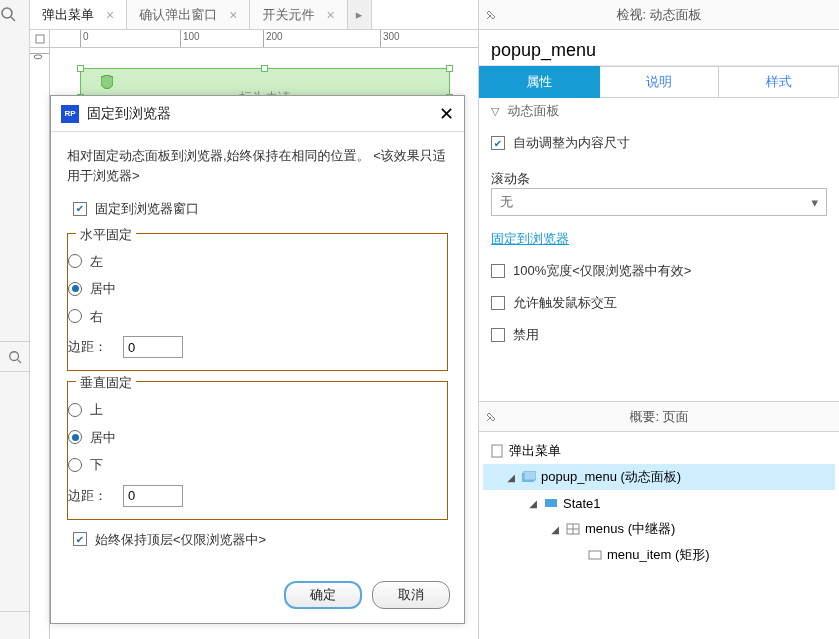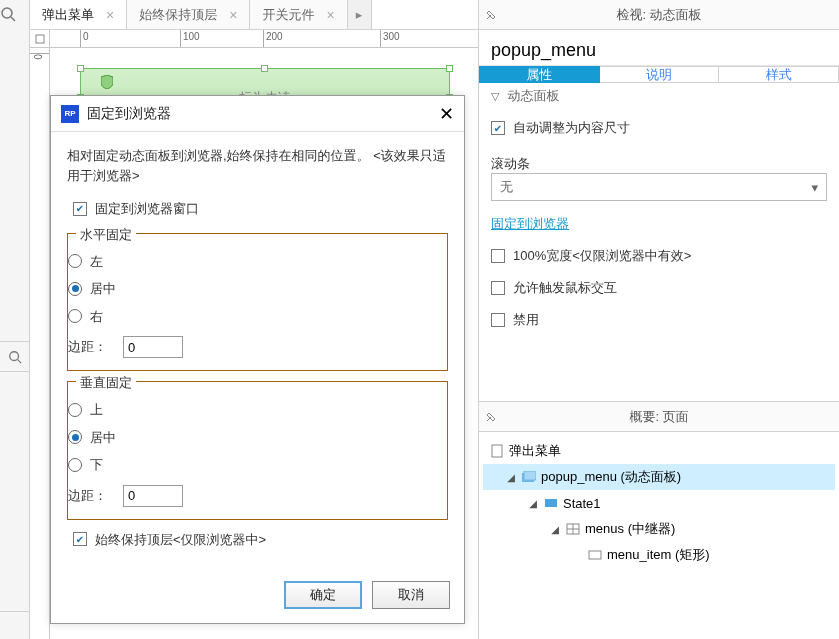--- a/index.html
+++ b/index.html
@@ -35,21 +35,21 @@
 .stub { height:30px; border-top:1px solid #d1d1d1; border-right:1px solid #d1d1d1; background:#f5f5f5; display:flex; align-items:center; justify-content:center;}
 .stub2 { height:240px; border-top:1px solid #d1d1d1; border-right:1px solid #d1d1d1; background:#f5f5f5;}
 
 
 .inspect-col { flex:1; display:flex; flex-direction:column; border-left:1px solid #d1d1d1; background:#fff; min-width:0;}
 .panel-header { height:30px; border-bottom:1px solid #d1d1d1; display:flex; align-items:center; justify-content:center; color:#555; background:#fafafa; position:relative;}
 .panel-header .pin { position:absolute; left:6px; color:#888;}
 .name-row { padding: 10px 12px 4px; font-size:18px; color:#222; border-bottom:1px solid #e5e5e5;}
 .name-row input { border:none; font-size:18px; width:100%; outline:none;}
 
-.prop-tabs { display:flex; height:17px; }
+.prop-tabs { display:flex; height:32px; }
 .prop-tab { flex:1; display:flex; align-items:center; justify-content:center; border:1px solid #d1d1d1; border-left:none; background:#fff; color:#3b82f6; cursor:pointer;}
 .prop-tab:first-child{border-left:1px solid #d1d1d1;}
 .prop-tab.active { background:#169bd5; color:#fff; border-color:#169bd5;}
 
 .prop-body { flex:1; overflow:hidden; padding: 0; position:relative;}
 .prop-inner { padding: 6px 12px; display:flex; flex-direction:column; gap:14px; overflow-y:auto; height: 260px;}
 .row { display:flex; align-items:center; gap:8px; color:#333;}
 .row.collapse-hdr { color:#666; margin-top:-2px;}
 .chev { font-size:11px; color:#666;}
 .cb { width:14px; height:14px; border:1px solid #777; display:inline-flex; align-items:center; justify-content:center; background:#fff;}
@@ -78,21 +78,21 @@
 .modal-body .hint { margin-bottom:14px;}
 .group { margin:8px 0 14px 6px;}
 .fieldset { border:1px solid #a16207; padding:10px 0 12px; margin:4px 0 10px; position:relative;}
 .fieldset .legend { position:absolute; top:-9px; left:8px; background:#fff; padding:0 4px; color:#333;}
 .radio-row { display:flex; align-items:center; gap:8px; margin:8px 0;}
 .radio { width:14px; height:14px; border:1px solid #666; border-radius:50%; display:inline-flex; align-items:center; justify-content:center;}
 .radio.checked::after{content:""; width:7px; height:7px; border-radius:50%; background:#1a6fb5;}
 .margin-row{display:flex; align-items:center; gap:16px; margin-top:10px;}
 .margin-row input{ width:60px; height:22px; border:1px solid #999; padding:0 4px;}
 .modal-footer { display:flex; justify-content:flex-end; gap:10px; padding:10px 14px 14px;}
-.btn { min-width:78px; height:28px; border:1px solid #888; border-radius:0; background:linear-gradient(#fdfdfd,#ebebeb); cursor:pointer; color:#222;}
+.btn { min-width:78px; height:28px; border:1px solid #888; border-radius:12px; background:linear-gradient(#fdfdfd,#ebebeb); cursor:pointer; color:#222;}
 .btn.primary { border:2px solid #5aa7dd;}
 
 svg { display:block;}
 </style>
 </head>
 <body>
 
 <div class="root">
 
   <div class="search-col">
@@ -104,21 +104,21 @@
     </span>
   </div>
 
   <div class="canvas-col">
     <div class="tabs-row">
       <div class="tab active">
           <span>弹出菜单</span>
           <span class="x">×</span>
         </div>
       <div class="tab">
-          <span>始终保持顶层</span>
+          <span>确认弹出窗口</span>
           <span class="x">×</span>
         </div>
       <div class="tab">
           <span>开关元件</span>
           <span class="x">×</span>
         </div>
       <div class="add">▸</div>
     </div>
 
     <div class="ruler-corner">

